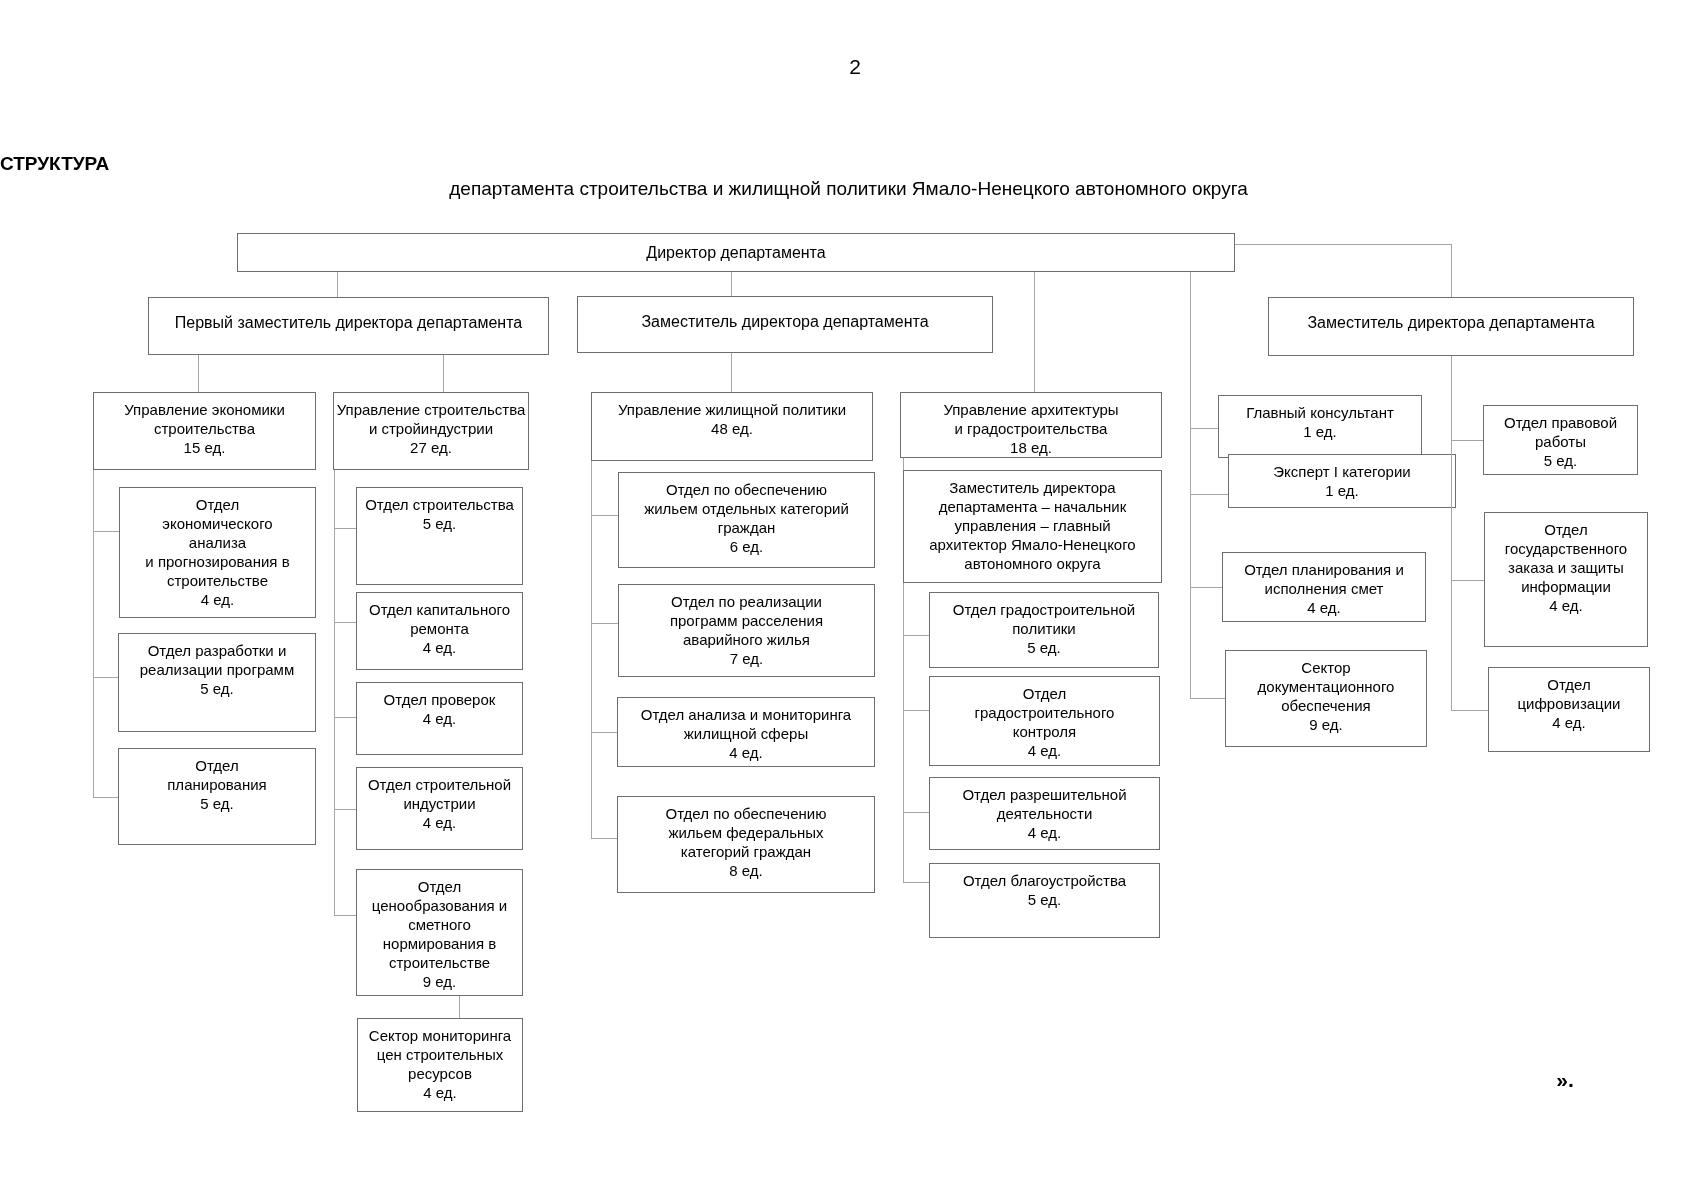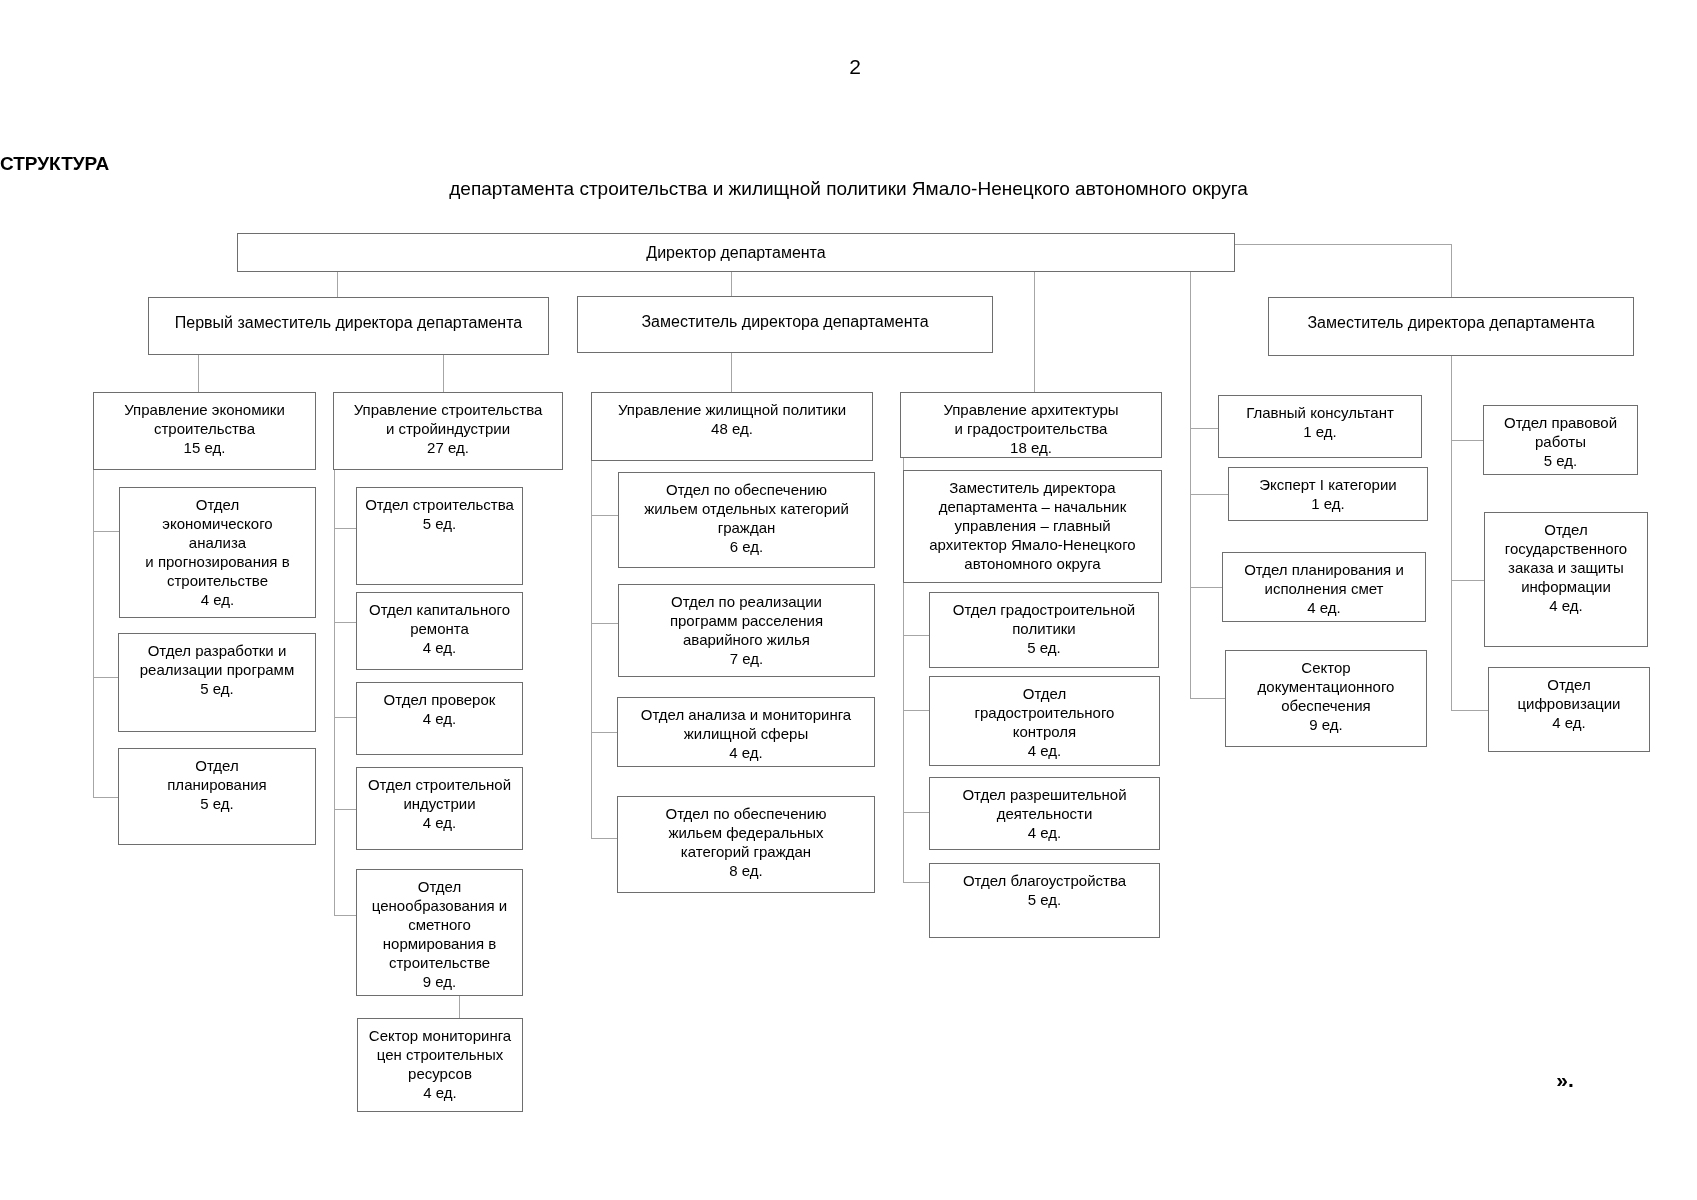--- a/index.html
+++ b/index.html
@@ -45,21 +45,21 @@
 и прогнозирования в
 строительстве
 4 ед.</div>
   <div class="bx" style="left:118px;top:633px;width:198px;height:99px">Отдел разработки и
 реализации программ
 5 ед.</div>
   <div class="bx" style="left:118px;top:748px;width:198px;height:97px">Отдел
 планирования
 5 ед.</div>
 
-  <div class="bx" style="left:333px;top:392px;width:230px;height:78px">Управление строительства
+  <div class="bx" style="left:333px;top:392px;width:196px;height:78px">Управление строительства
 и стройиндустрии
 27 ед.</div>
   <div class="bx" style="left:356px;top:487px;width:167px;height:98px">Отдел строительства
 5 ед.</div>
   <div class="bx" style="left:356px;top:592px;width:167px;height:78px">Отдел капитального
 ремонта
 4 ед.</div>
   <div class="bx" style="left:356px;top:682px;width:167px;height:73px">Отдел проверок
 4 ед.</div>
   <div class="bx" style="left:356px;top:767px;width:167px;height:83px">Отдел строительной
@@ -110,21 +110,21 @@
 контроля
 4 ед.</div>
   <div class="bx" style="left:929px;top:777px;width:231px;height:73px">Отдел разрешительной
 деятельности
 4 ед.</div>
   <div class="bx" style="left:929px;top:863px;width:231px;height:75px">Отдел благоустройства
 5 ед.</div>
 
   <div class="bx" style="left:1218px;top:395px;width:204px;height:63px">Главный консультант
 1 ед.</div>
-  <div class="bx" style="left:1228px;top:467px;width:200px;height:54px">Эксперт I категории
+  <div class="bx" style="left:1228px;top:454px;width:228px;height:54px">Эксперт I категории
 1 ед.</div>
   <div class="bx" style="left:1222px;top:552px;width:204px;height:70px">Отдел планирования и
 исполнения смет
 4 ед.</div>
   <div class="bx" style="left:1225px;top:650px;width:202px;height:97px">Сектор
 документационного
 обеспечения
 9 ед.</div>
 
   <div class="bx" style="left:1483px;top:405px;width:155px;height:70px">Отдел правовой

